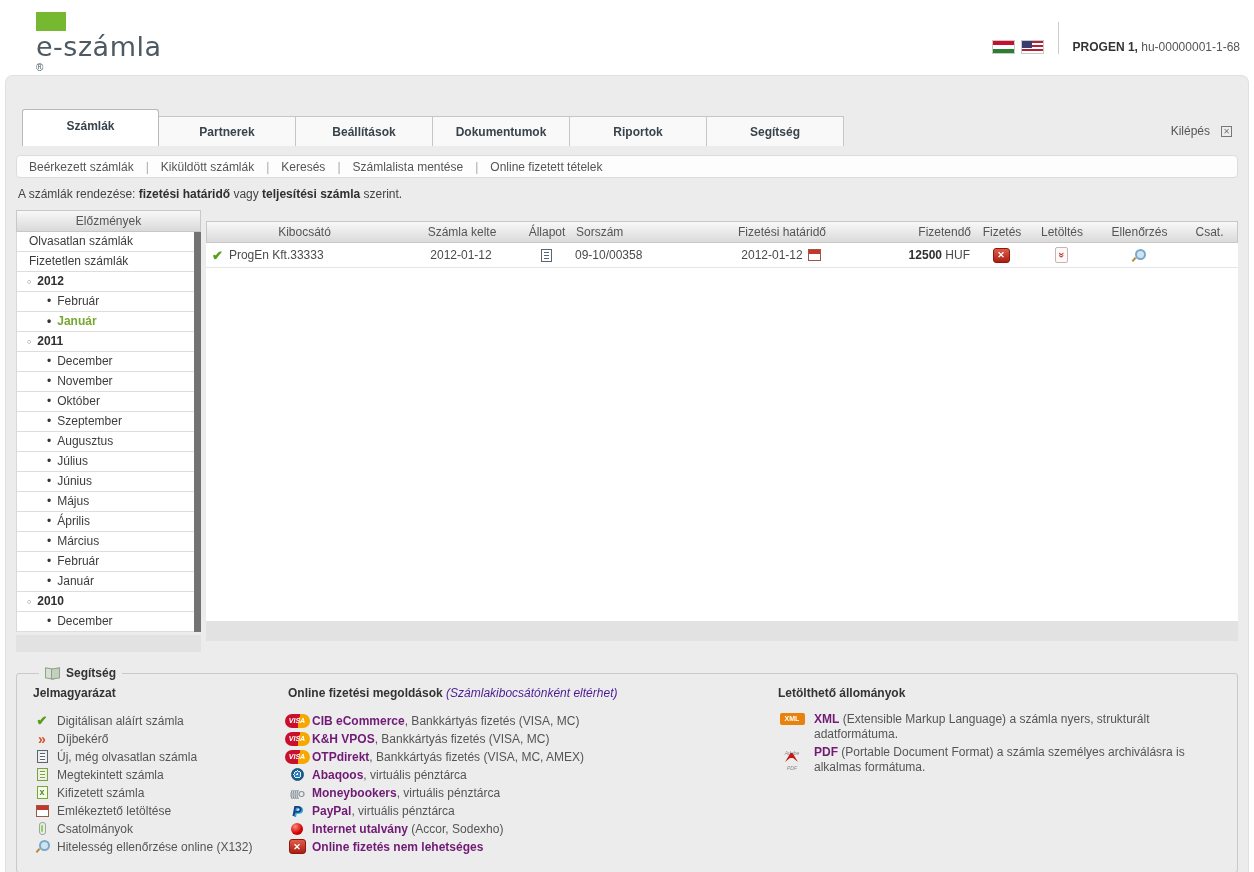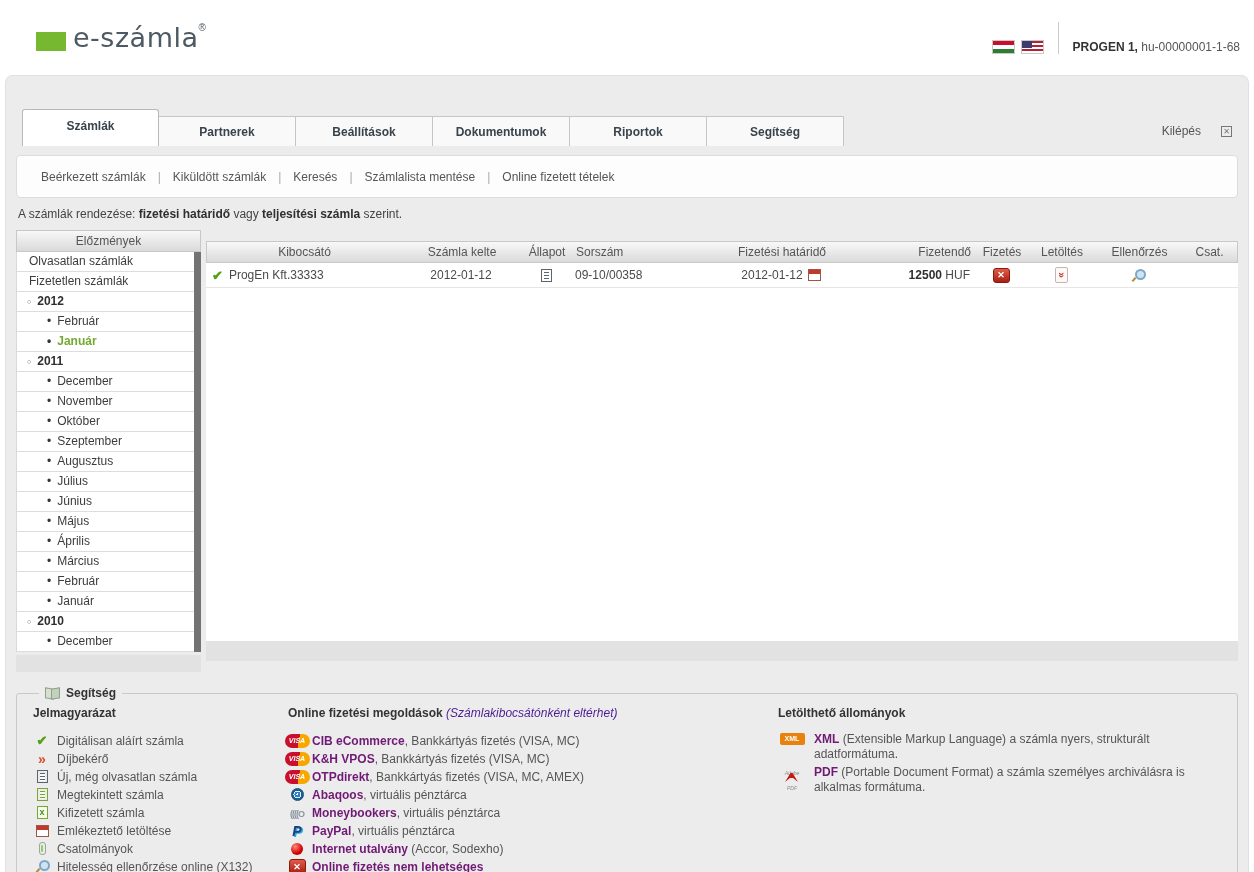--- a/index.html
+++ b/index.html
@@ -1,21 +1,21 @@
 <!DOCTYPE html>
 <html><head>
 <meta charset="utf-8">
 <style>
   * { box-sizing: border-box; margin: 0; padding: 0; }
   html,body { width:1254px; height:872px; overflow:hidden; background:#fff;
     font-family:"Liberation Sans", sans-serif; }
 
   
   .top-header { height:75px; background:#fff; display:flex; align-items:center; padding:0 10px 0 36px; }
-  .logo { display:flex; align-items:flex-start; cursor:pointer; }
+  .logo { display:flex; align-items:flex-start; cursor:pointer;flex-direction:column; }
   .logo-square { width:30px; height:19px; background:#76b82f; margin:10px 7px 0 0; }
   .logo-text { font-size:27px; color:#4d5a63; letter-spacing:0.5px; font-family:"DejaVu Sans", sans-serif; }
   .logo-reg { font-size:10px; color:#4d5a63; vertical-align:top; }
   .header-right { margin-left:auto; display:flex; align-items:flex-end; gap:14px; }
   .flags { display:flex; gap:6px; }
   .flag { width:23px; height:14px; border:1px solid #c9c9c9; display:inline-block; }
   .flag-hu { background:linear-gradient(to bottom,#c8102e 0 33%,#fff 33% 66%,#2e7d32 66%); }
   .flag-us { background:repeating-linear-gradient(to bottom,#b22234 0 2px,#fff 2px 4px); position:relative; }
   .flag-us::after { content:""; position:absolute; left:0; top:0; width:10px; height:7px; background:#3c3b6e; }
   .header-divider { width:1px; height:32px; background:#ccc; }
@@ -26,29 +26,29 @@
   .container { margin:0 5px; height:797px; background:#ececec; border:1px solid #e0e0e0;
     border-bottom:none; border-radius:8px 8px 0 0; }
 
   
   .tabs-row { display:flex; align-items:flex-end; padding:33px 16px 0 16px; height:70px; position:relative; }
   .tab { width:137px; height:30px; line-height:30px; text-align:center; font-size:12px; font-weight:bold;
     color:#39434b; background:#f9f9f9; border-top:1px solid #c6c6c6; border-right:1px solid #c6c6c6; cursor:pointer; }
   .tab:first-child { border-left:1px solid #c6c6c6; border-radius:2px 0 0 0; }
   .tab.active { background:#fff; border:1px solid #b9b9b9; border-bottom:none; height:37px; line-height:32px;
     border-radius:3px 3px 0 0; position:relative; z-index:2; }
-  .logout { margin-left:auto; font-size:12px; color:#555; display:flex; align-items:center; gap:20px;
+  .logout { margin-left:auto; font-size:12px; color:#555; display:flex; align-items:center; gap:11px;
     padding-bottom:8px; cursor:pointer; }
   .icon-logout { width:11px; height:11px; border:1px solid #777; display:inline-flex; align-items:center;
     justify-content:center; }
   .icon-logout::after { content:"\2715"; font-size:8px; color:#777; }
 
   
   .subnav { margin:9px 10px 0; background:#fdfdfd; border:1px solid #dcdcdc; border-radius:4px;
-    height:43px; display:flex; align-items:center; padding-left:24px; font-size:12px; color:#555; }
+    height:23px; display:flex; align-items:center; padding-left:12px; font-size:12px; color:#555; }
   .subnav a { color:#555; text-decoration:none; cursor:pointer; }
   .subnav .sep { color:#aaa; padding:0 12px; }
   .subnav .sep::after { content:"|"; }
 
   .sort-line { margin:9px 0 9px 12px; font-size:12px; color:#444; }
   .sort-line b { color:#2f2f2f; cursor:pointer; }
 
   
   .main { display:flex; padding:0 10px; gap:5px; align-items:center; }
   .grad-header { background:linear-gradient(to bottom,#f8f8f8,#dadada); border:1px solid #c8c8c8;

